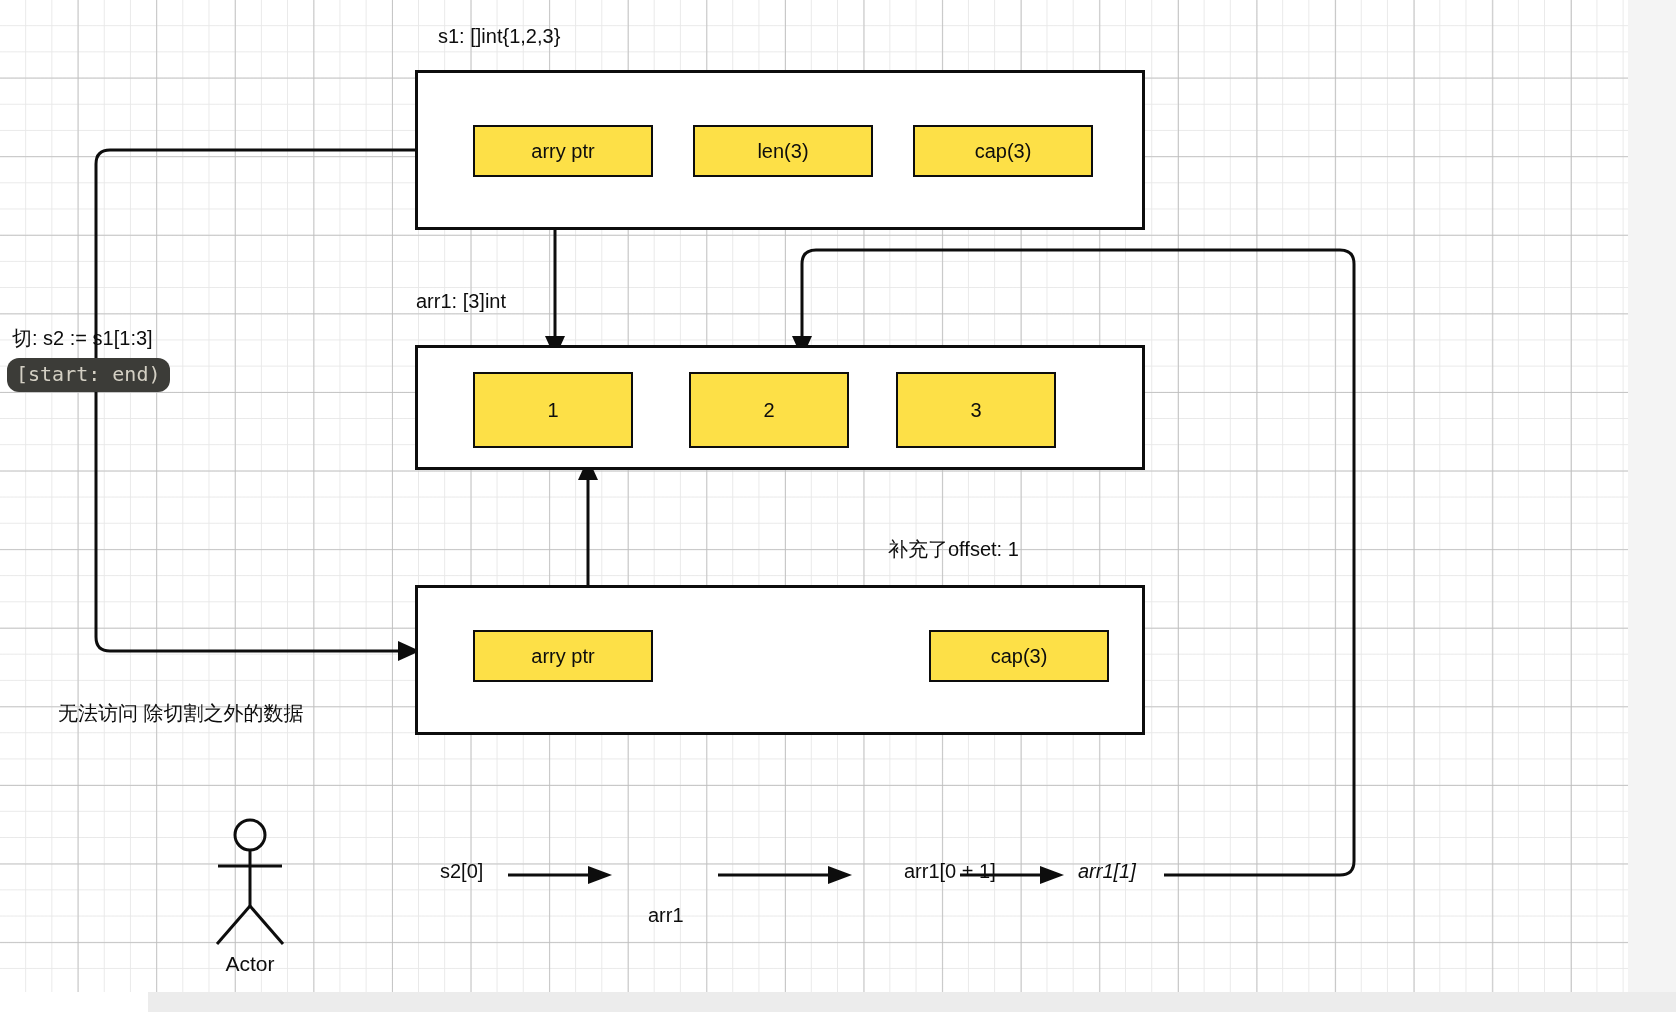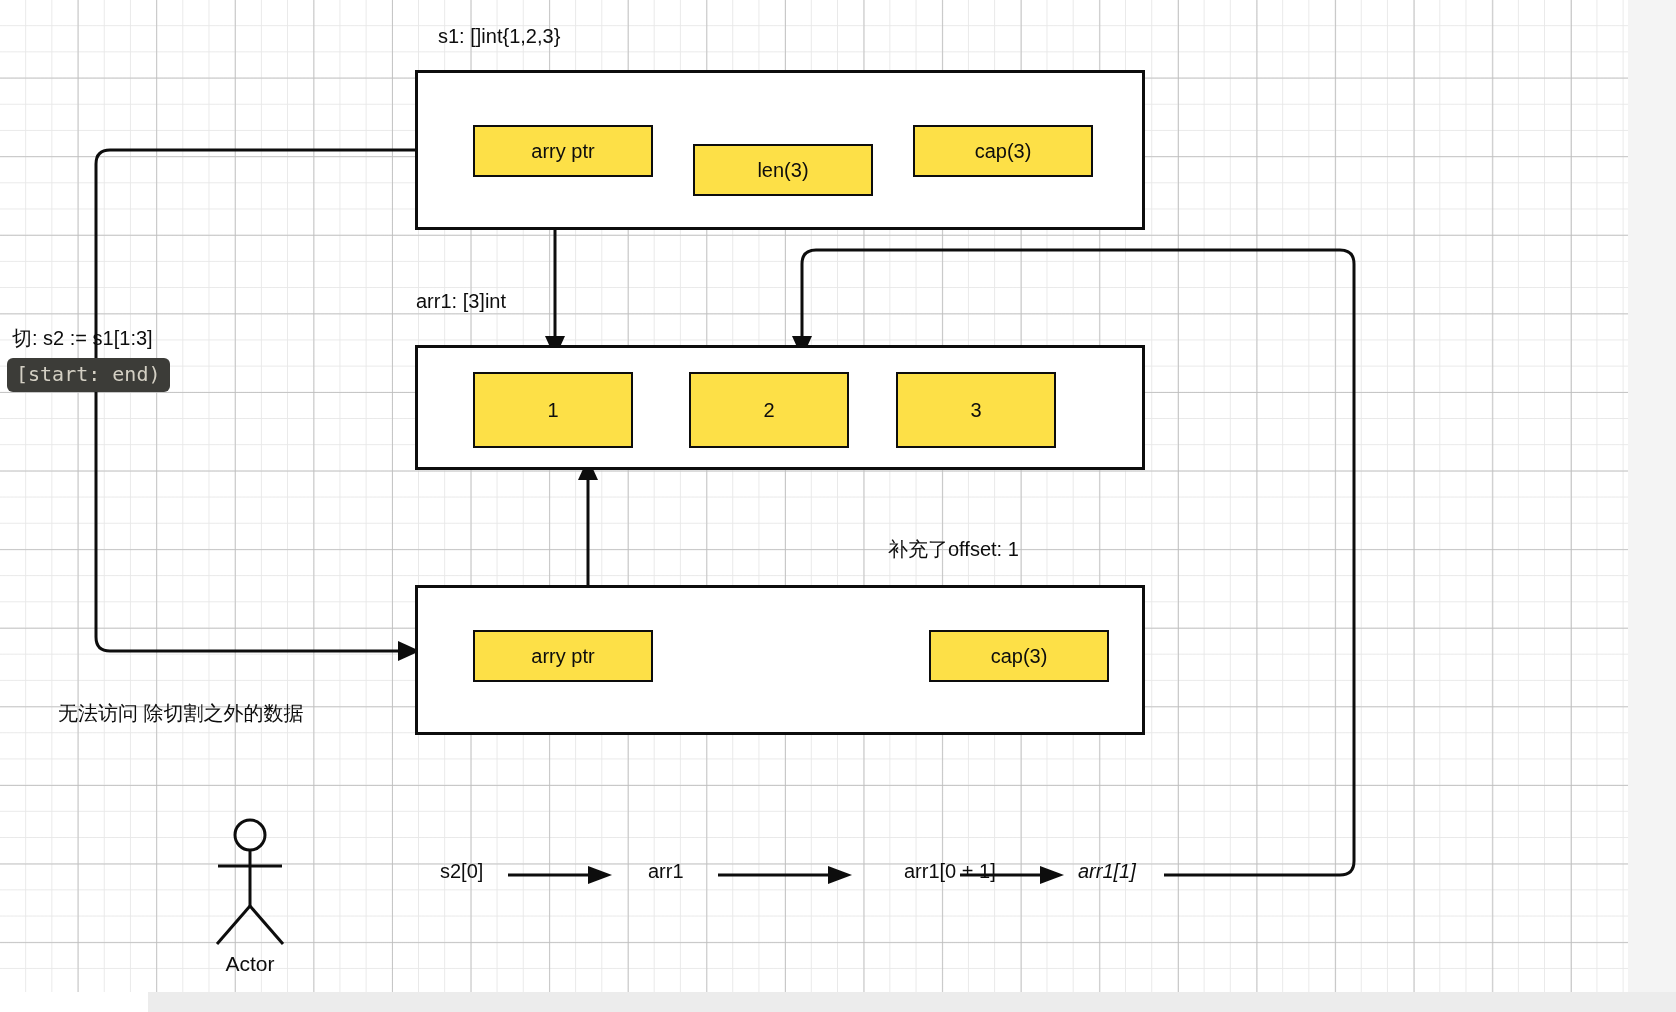--- a/index.html
+++ b/index.html
@@ -93,21 +93,21 @@
 
   .code-chip {
     position: absolute;
     background: #3c3c38;
     color: #d4d0c4;
     font-family: "DejaVu Sans Mono", "Liberation Mono", monospace;
     font-size: 20px;
     line-height: 1;
     padding: 6px 9px 8px 9px;
     white-space: pre;
-    border-radius: 6px;
+    border-radius: 12px;
   }
 
   
   #actor { position: absolute; left: 205px; top: 818px; width: 90px; height: 130px; }
   #actor-label {
     position: absolute;
     left: 205px; top: 952px;
     width: 90px;
     text-align: center;
     font-size: 21px;
@@ -151,21 +151,21 @@
     <line x1="960" y1="875" x2="1040" y2="875" stroke-width="3"></line>
     <polygon points="1040,866 1064,875 1040,884" fill="#0d0d0d"></polygon>
   </svg>
 
   <div class="caption" style="left:438px; top:25px;">s1: []int{1,2,3}</div>
 
   <div class="struct" style="left:415px; top:70px; width:730px; height:160px;">
     <div class="cell" style="left:55px; top:52px; width:180px; height:52px;">
       <span>arry ptr</span>
     </div>
-    <div class="cell" style="left:275px; top:52px; width:180px; height:52px;margin-top:19px;">
+    <div class="cell" style="left:275px; top:52px; width:180px; height:52px;">
       <span>len(3)</span>
     </div>
     <div class="cell" style="left:495px; top:52px; width:180px; height:52px;">
       <span>cap(3)</span>
     </div>
   </div>
 
   <div class="caption" style="left:416px; top:290px;text-align:center;">arr1: [3]int</div>
 
   <div class="struct" style="left:415px; top:345px; width:730px; height:125px;">
@@ -200,21 +200,21 @@
   <svg id="actor" viewBox="0 0 90 130">
     <circle cx="45" cy="17" r="15" fill="none" stroke="#0d0d0d" stroke-width="3"></circle>
     <line x1="45" y1="32" x2="45" y2="88" stroke="#0d0d0d" stroke-width="3"></line>
     <line x1="13" y1="48" x2="77" y2="48" stroke="#0d0d0d" stroke-width="3"></line>
     <line x1="45" y1="88" x2="12" y2="126" stroke="#0d0d0d" stroke-width="3"></line>
     <line x1="45" y1="88" x2="78" y2="126" stroke="#0d0d0d" stroke-width="3"></line>
   </svg>
   <div id="actor-label">Actor</div>
 
   <div class="flow-label" style="left:440px;">s2[0]</div>
-  <div class="flow-label" style="left:648px;">arr1</div>
+  <div class="flow-label" style="left:648px;margin-top:44px;">arr1</div>
   <div class="flow-label" style="left:904px;">arr1[0 + 1]</div>
   <div class="flow-label" style="left:1078px;font-style:italic;">arr1[1]</div>
 
 </div>
 
 <div id="right-gutter"></div>
 <div id="bottom-bar"></div>
 <div id="bottom-bar-left"></div>
 
 </body></html>

